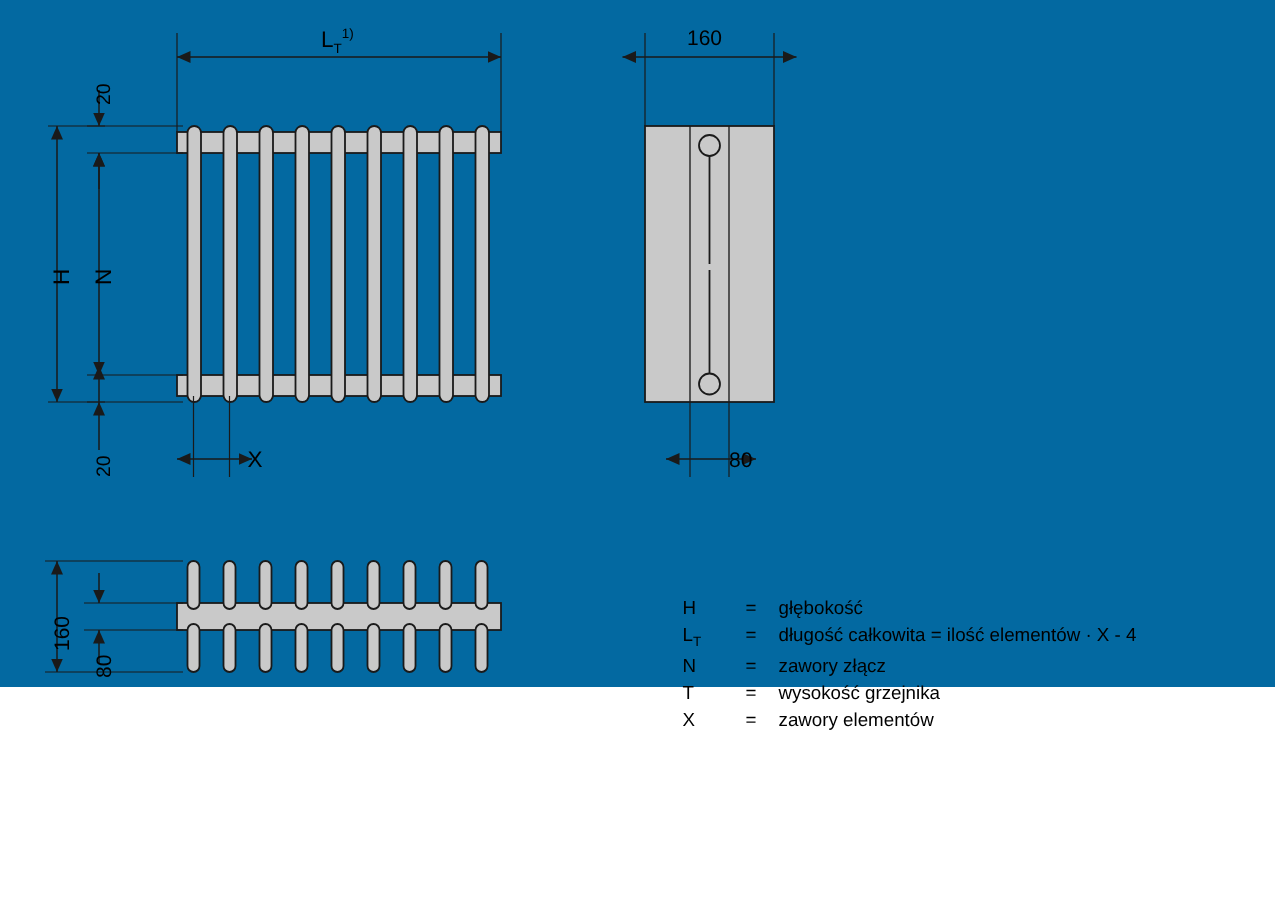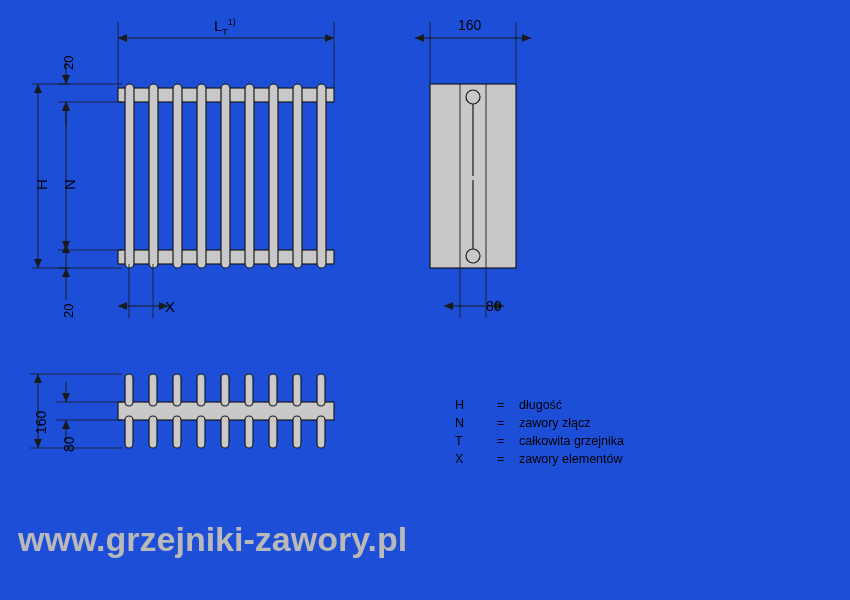--- a/index.html
+++ b/index.html
@@ -11,22 +11,22 @@
     width: 850px;
     height: 600px;
     position: relative;
     font-family: "Liberation Sans", sans-serif;
     color: #000000;
     overflow: hidden;
   }
   #stage {
     position: relative;
     width: 850px;
-    height: 600px;
-    background: #1d4ed8;
+    height: 458px;
+    background: #0369a1;
   }
   .lbl {
     position: absolute;
     font-family: "Liberation Sans", sans-serif;
     font-size: 13px;
     color: #000;
     white-space: nowrap;
     line-height: 1;
   }
   .lbl.rot {
@@ -223,36 +223,40 @@
   <div class="lbl rot" style="left:34px; top:434px; font-size:14px;">160</div>
 
   <div class="lbl rot" style="left:62px; top:452px; font-size:14px;">80</div>
 
   <div class="legend">
     <table>
       <tbody>
         <tr>
           <td class="sym"><span>H</span></td>
           <td class="eq">=</td>
-          <td class="desc">długość</td>
+          <td class="desc">głębokość</td>
+        </tr>
+        <tr>
+          <td class="sym"><span>L</span><span class="sub">T</span></td>
+          <td class="eq">=</td>
+          <td class="desc">długość całkowita  = ilość elementów · X - 4</td>
         </tr>
         <tr>
           <td class="sym"><span>N</span></td>
           <td class="eq">=</td>
           <td class="desc">zawory złącz</td>
         </tr>
         <tr>
           <td class="sym"><span>T</span></td>
           <td class="eq">=</td>
-          <td class="desc">całkowita grzejnika</td>
+          <td class="desc">wysokość grzejnika</td>
         </tr>
         <tr>
           <td class="sym"><span>X</span></td>
           <td class="eq">=</td>
           <td class="desc">zawory elementów</td>
         </tr>
       </tbody>
     </table>
   </div>
 
-  <div class="watermark">www.grzejniki-zawory.pl</div>
 
 </div>
 
 </body></html>

